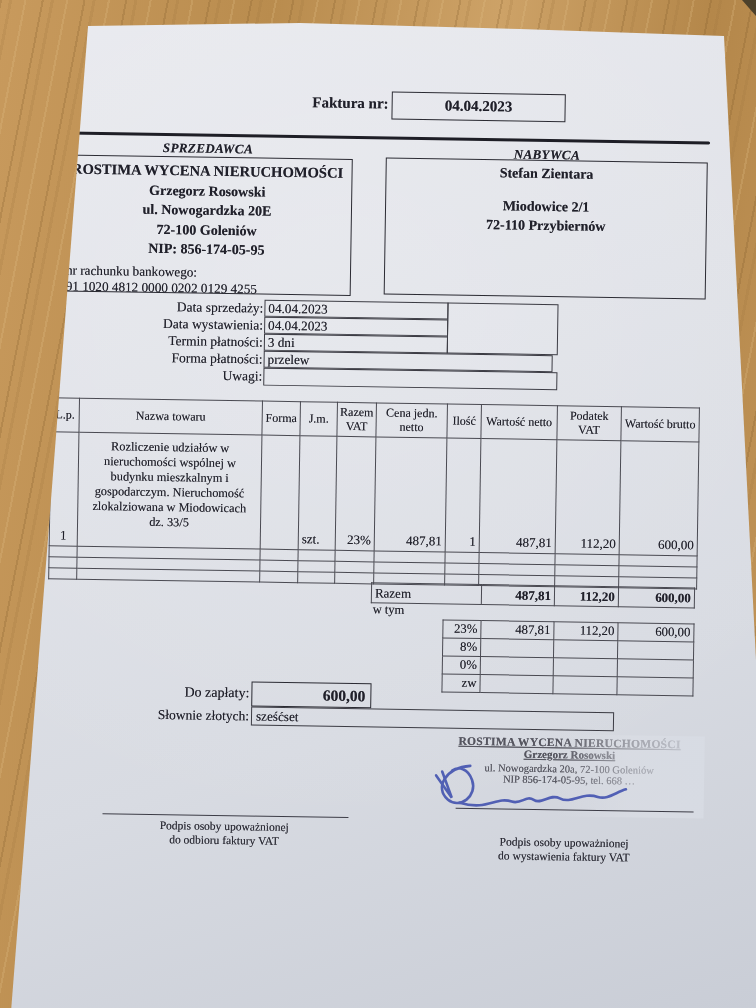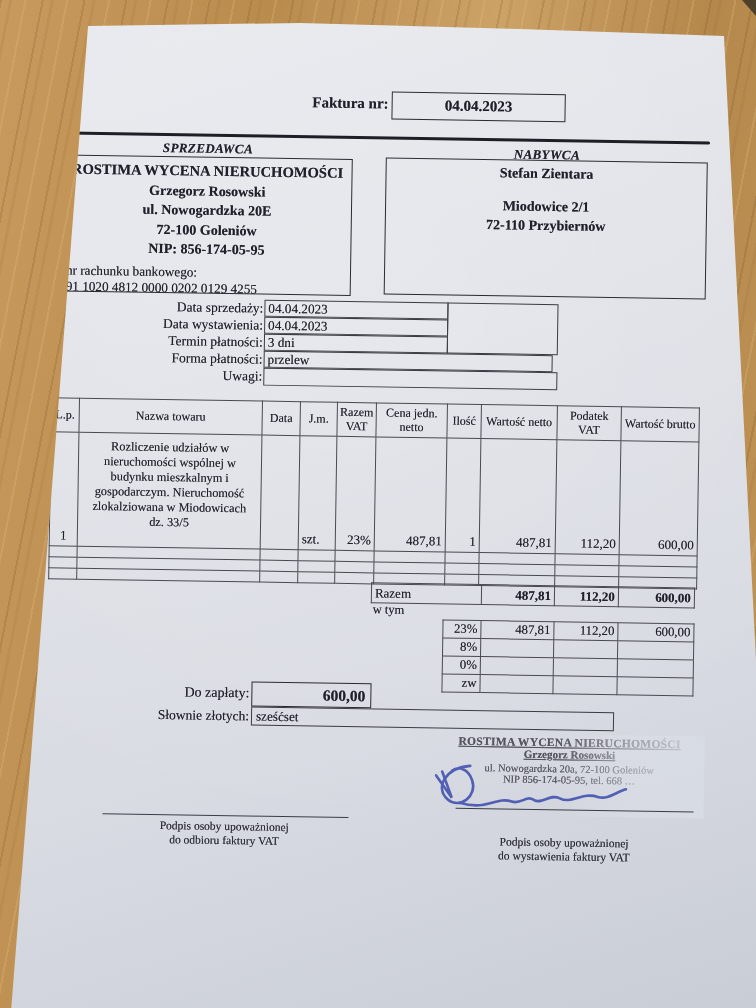--- a/index.html
+++ b/index.html
@@ -160,21 +160,21 @@
             <col style="width:71px">
           <col style="width:34px">
             <col style="width:76px">
             <col style="width:64px">
           <col style="width:78px">
         </colgroup>
         <tbody>
             <tr style="height:34px">
           <th>L.p.</th>
           <th>Nazwa towaru</th>
-          <th>Data</th>
+          <th>Forma</th>
           <th>J.m.</th>
           <th>Razem VAT</th>
           <th>Cena jedn. netto</th>
           <th>Ilość</th>
           <th>Wartość netto</th>
           <th>Podatek VAT</th>
           <th>Wartość brutto</th>
         </tr>
         <tr style="height:114px">
           <td class="lp-cell">1</td>

